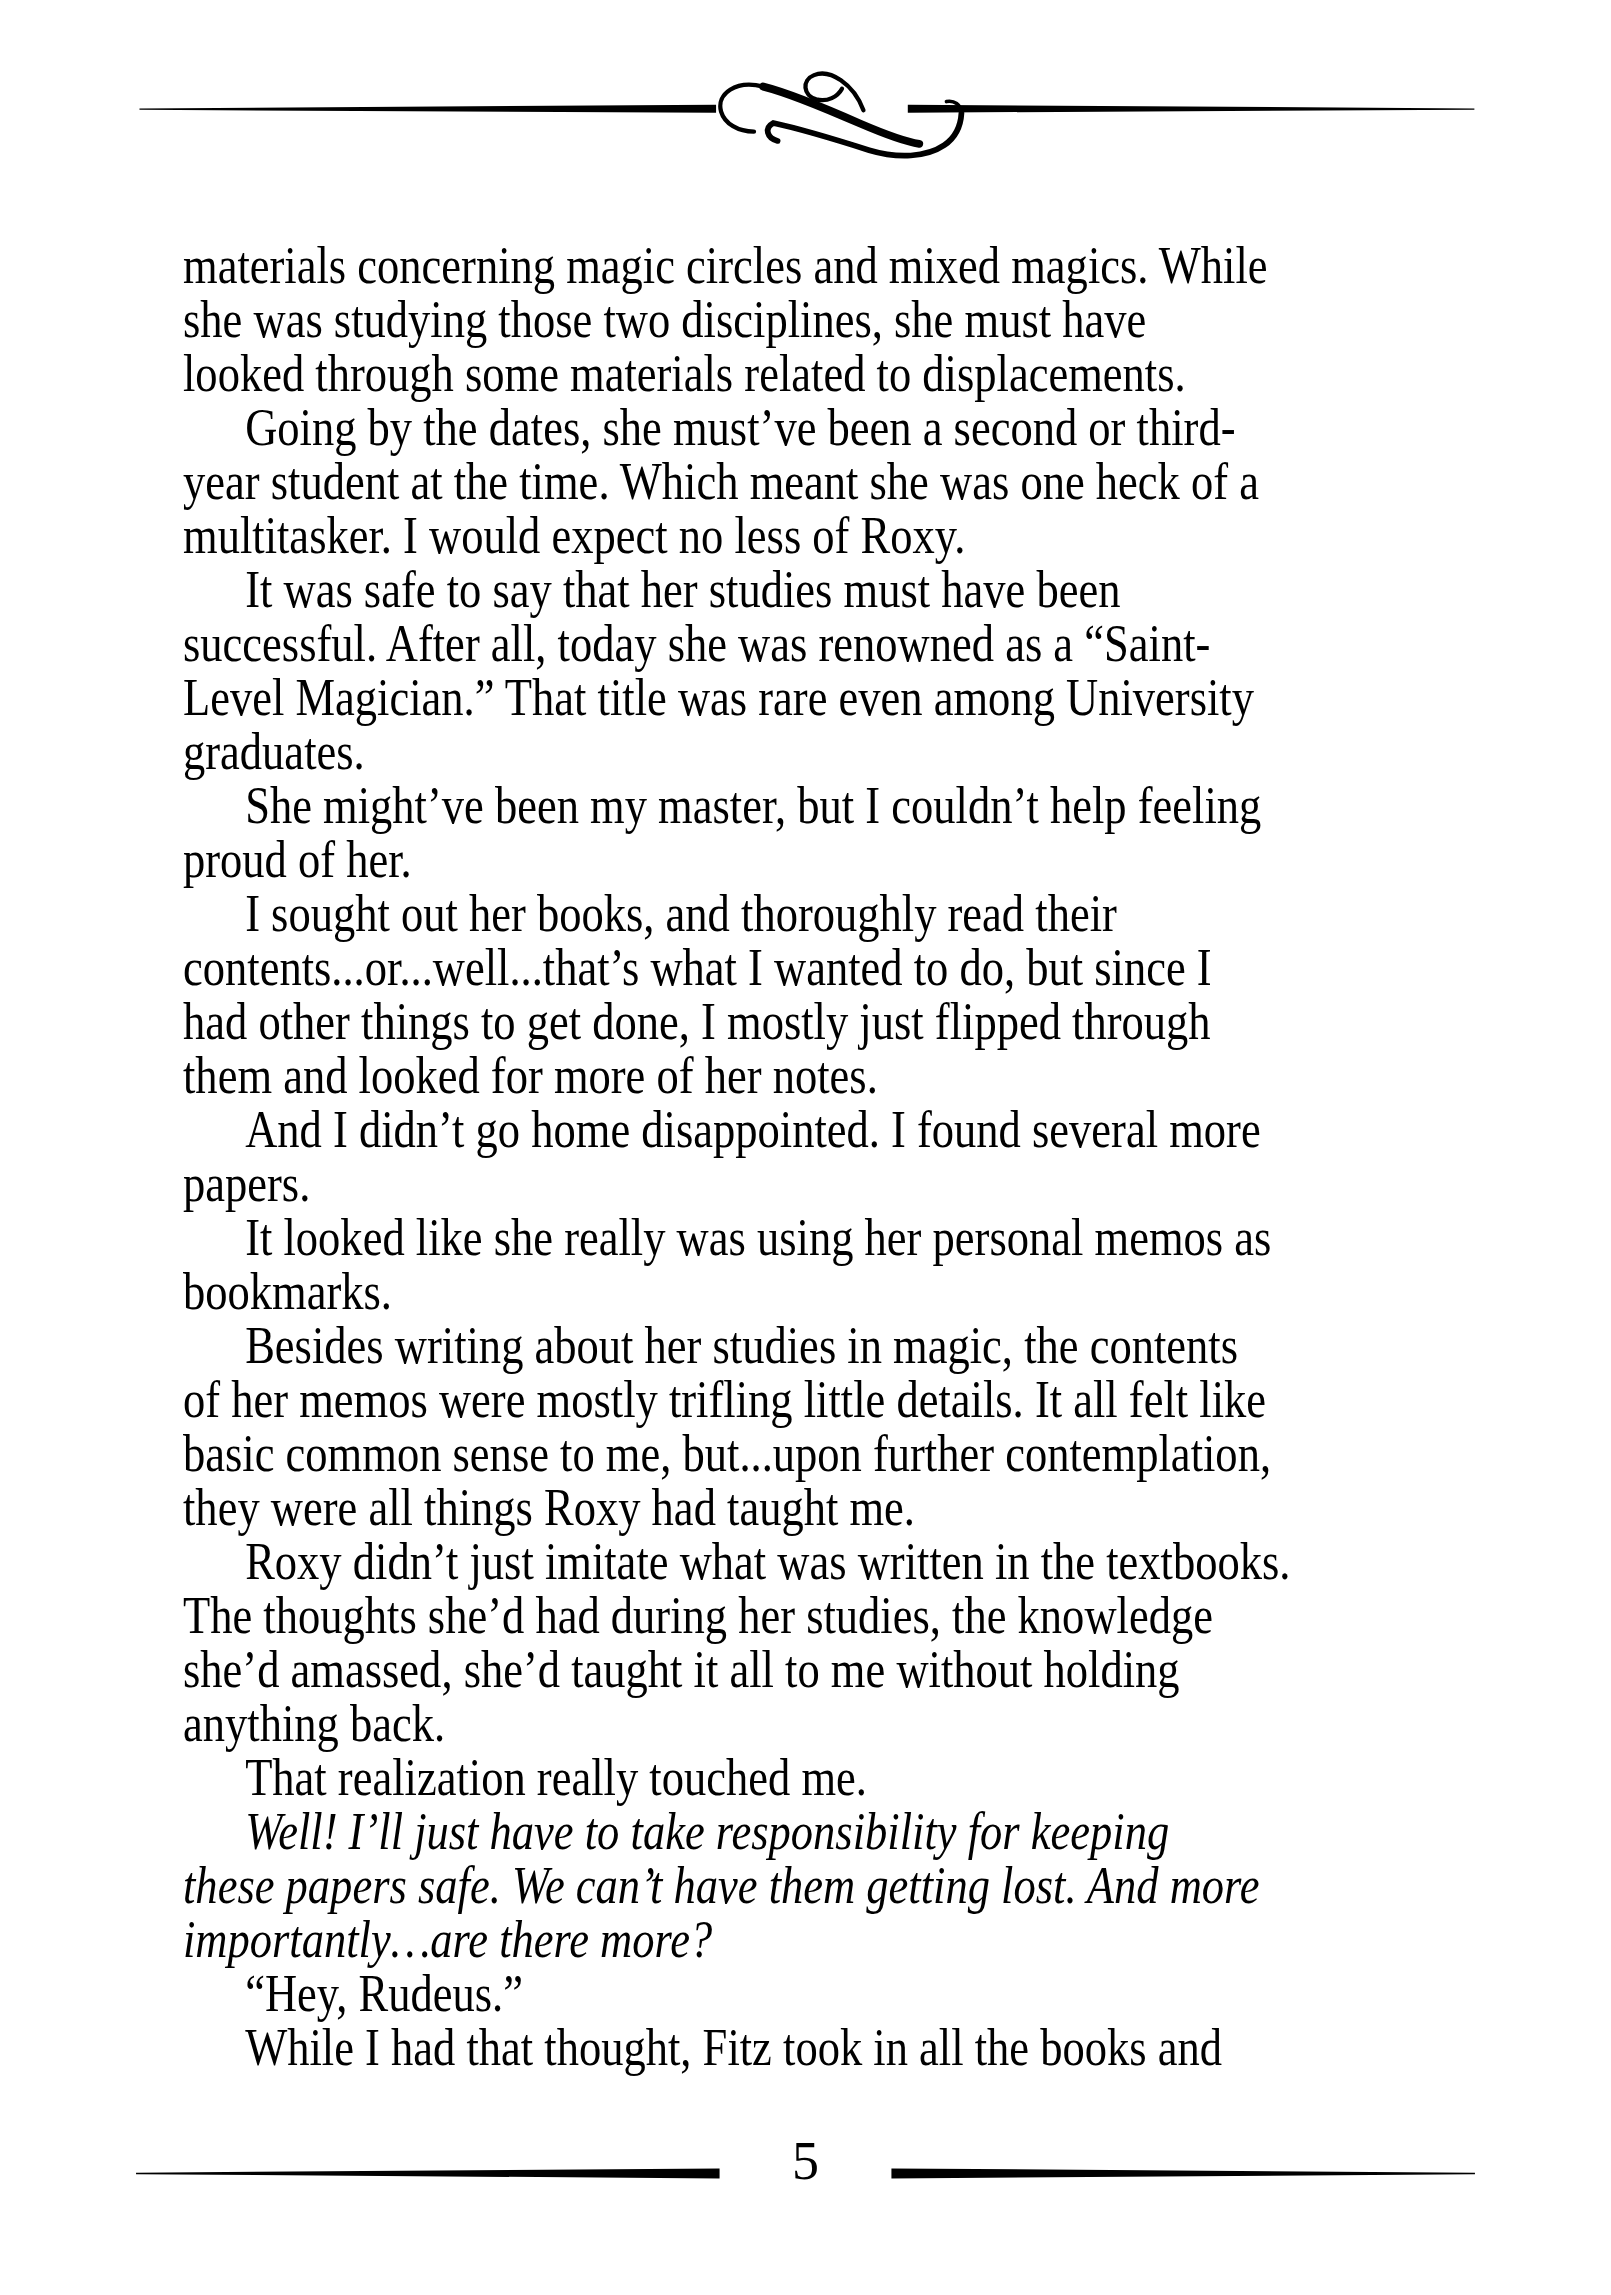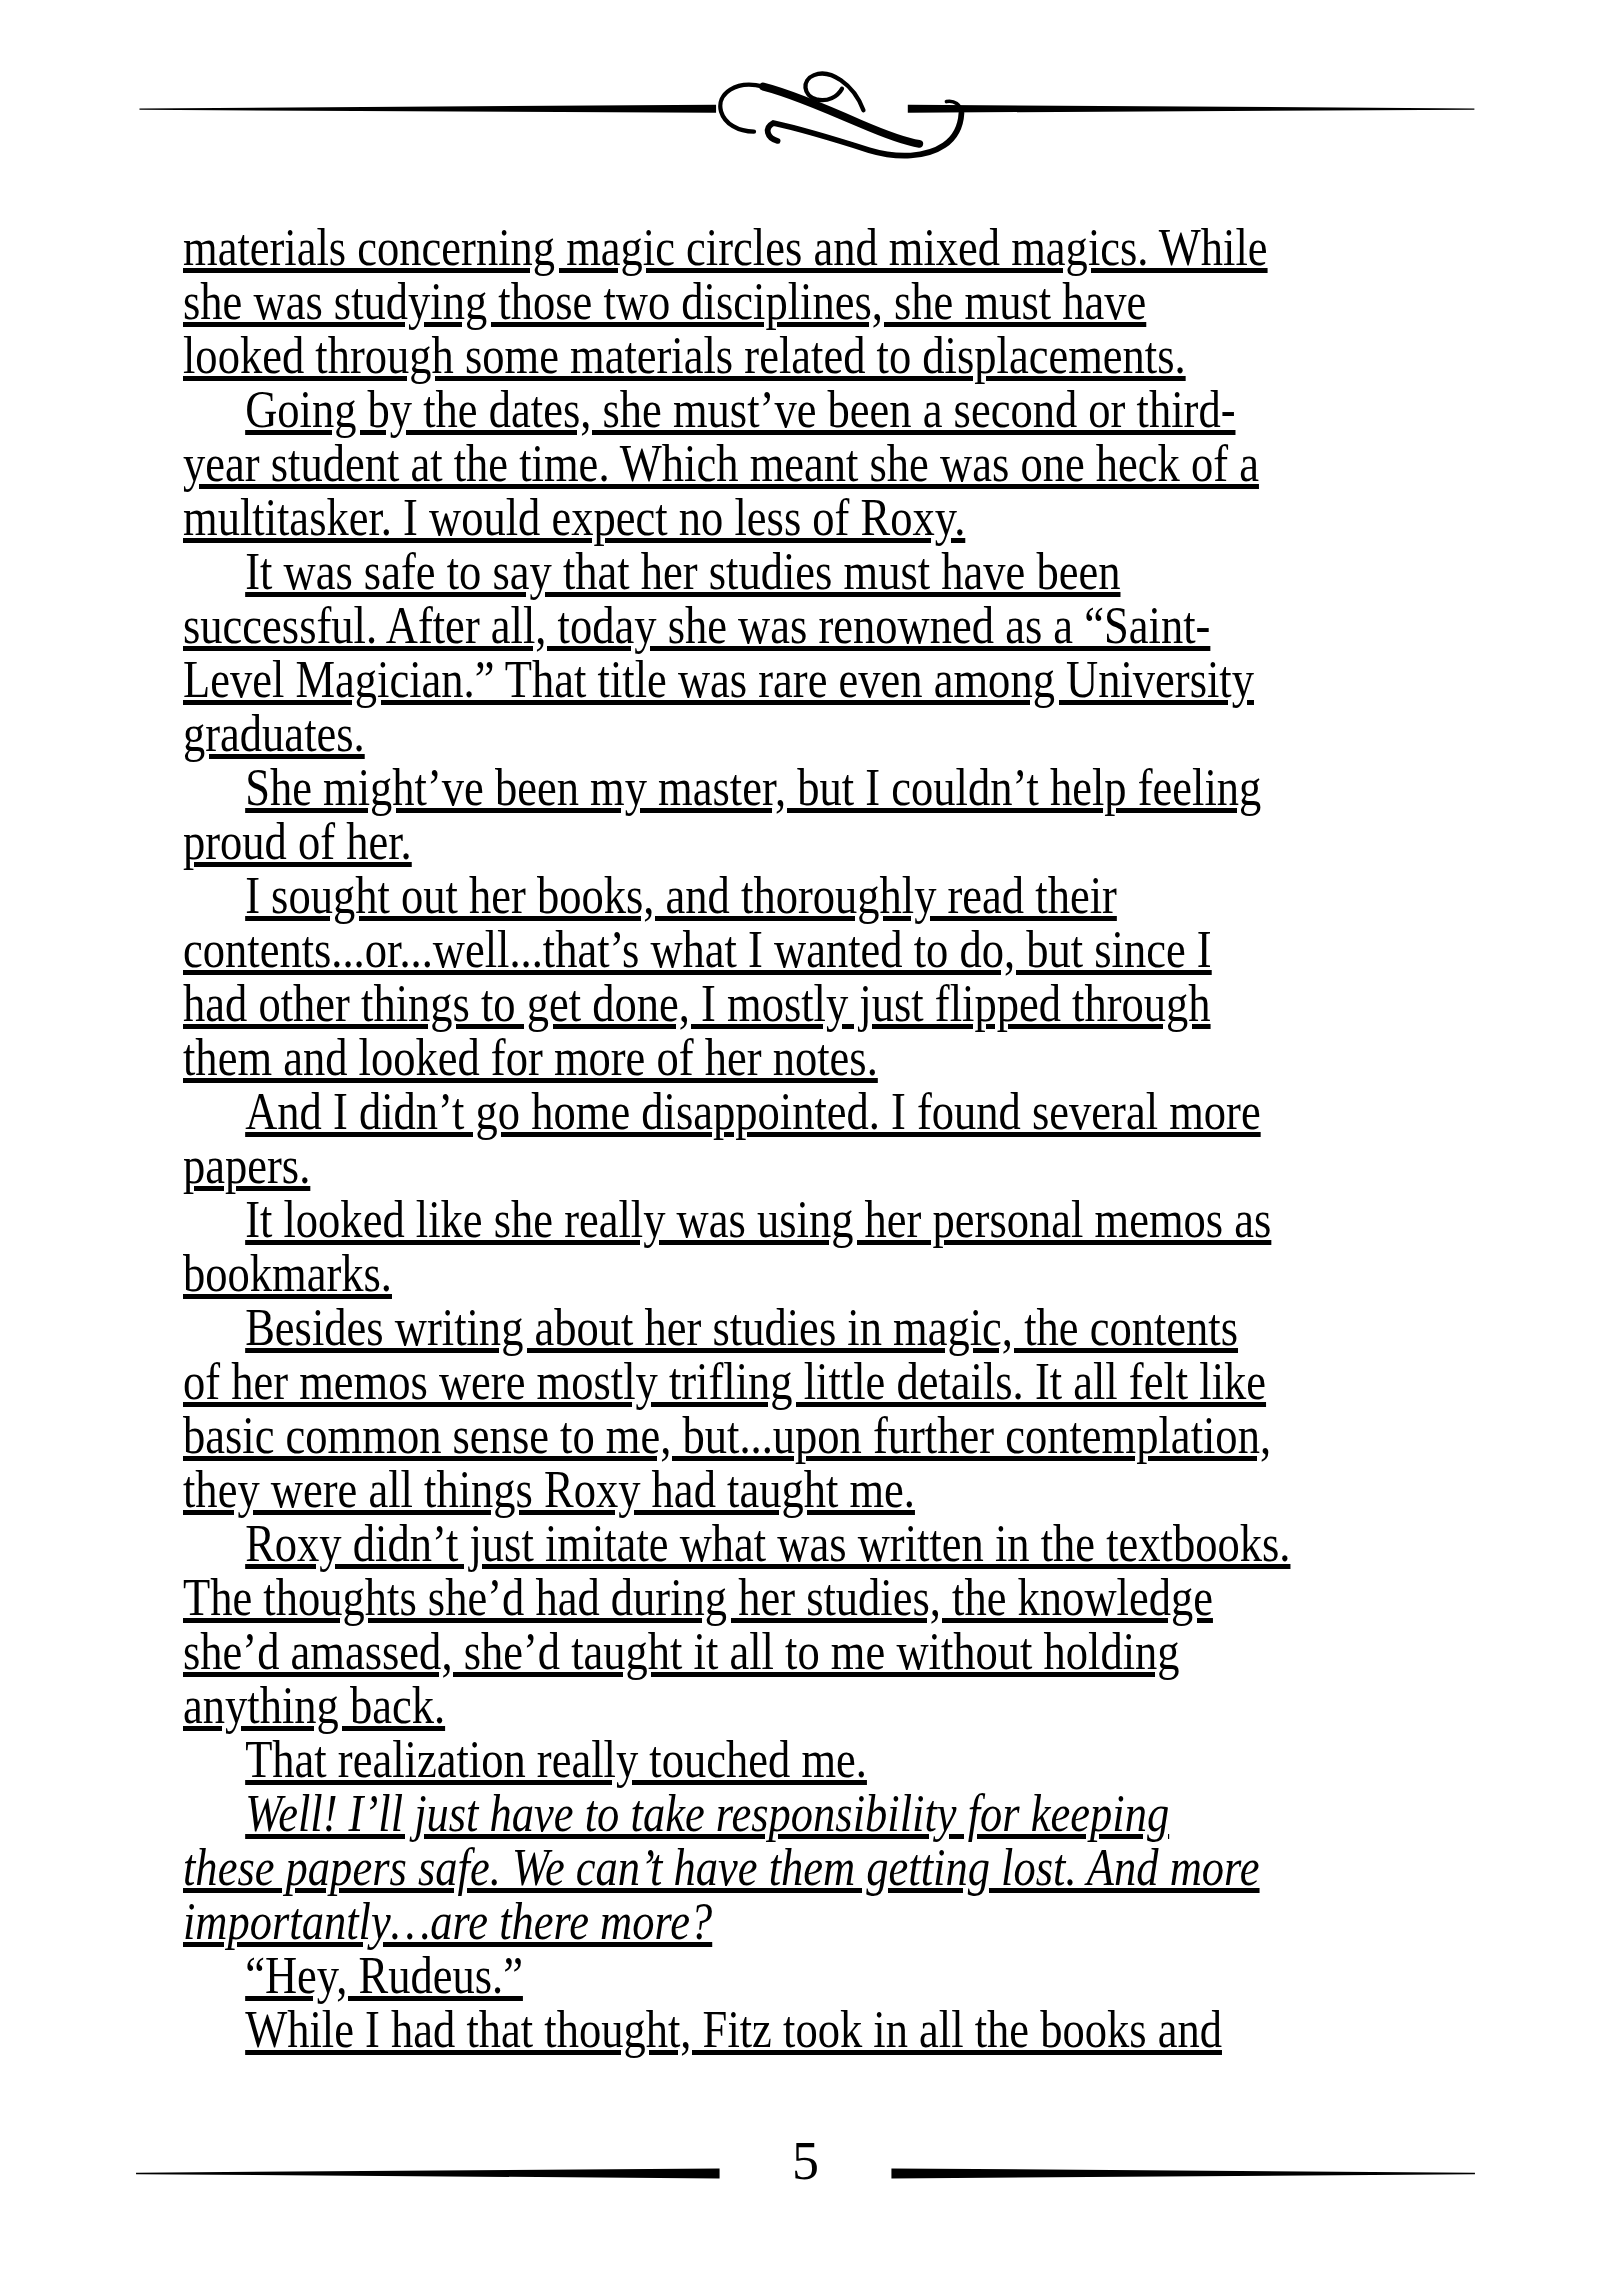--- a/index.html
+++ b/index.html
@@ -17,23 +17,22 @@
     left: 0;
     width: 1611px;
     display: block;
   }
   #header-ornament { top: 0; height: 186px; }
   #footer-ornament { top: 2134px; height: 86px; }
 
   #text-block {
     position: absolute;
     left: 183px;
-    top: 220px;
+    top: 238px;
     width: 1360px;
-    text-decoration: underline;
   }
   .line {
     font-size: 53px;
     line-height: 54px;
     white-space: nowrap;
     letter-spacing: 0;
     transform: scaleX(0.84);
     transform-origin: 0 50%;
   }
   .ind { text-indent: 74px; }

